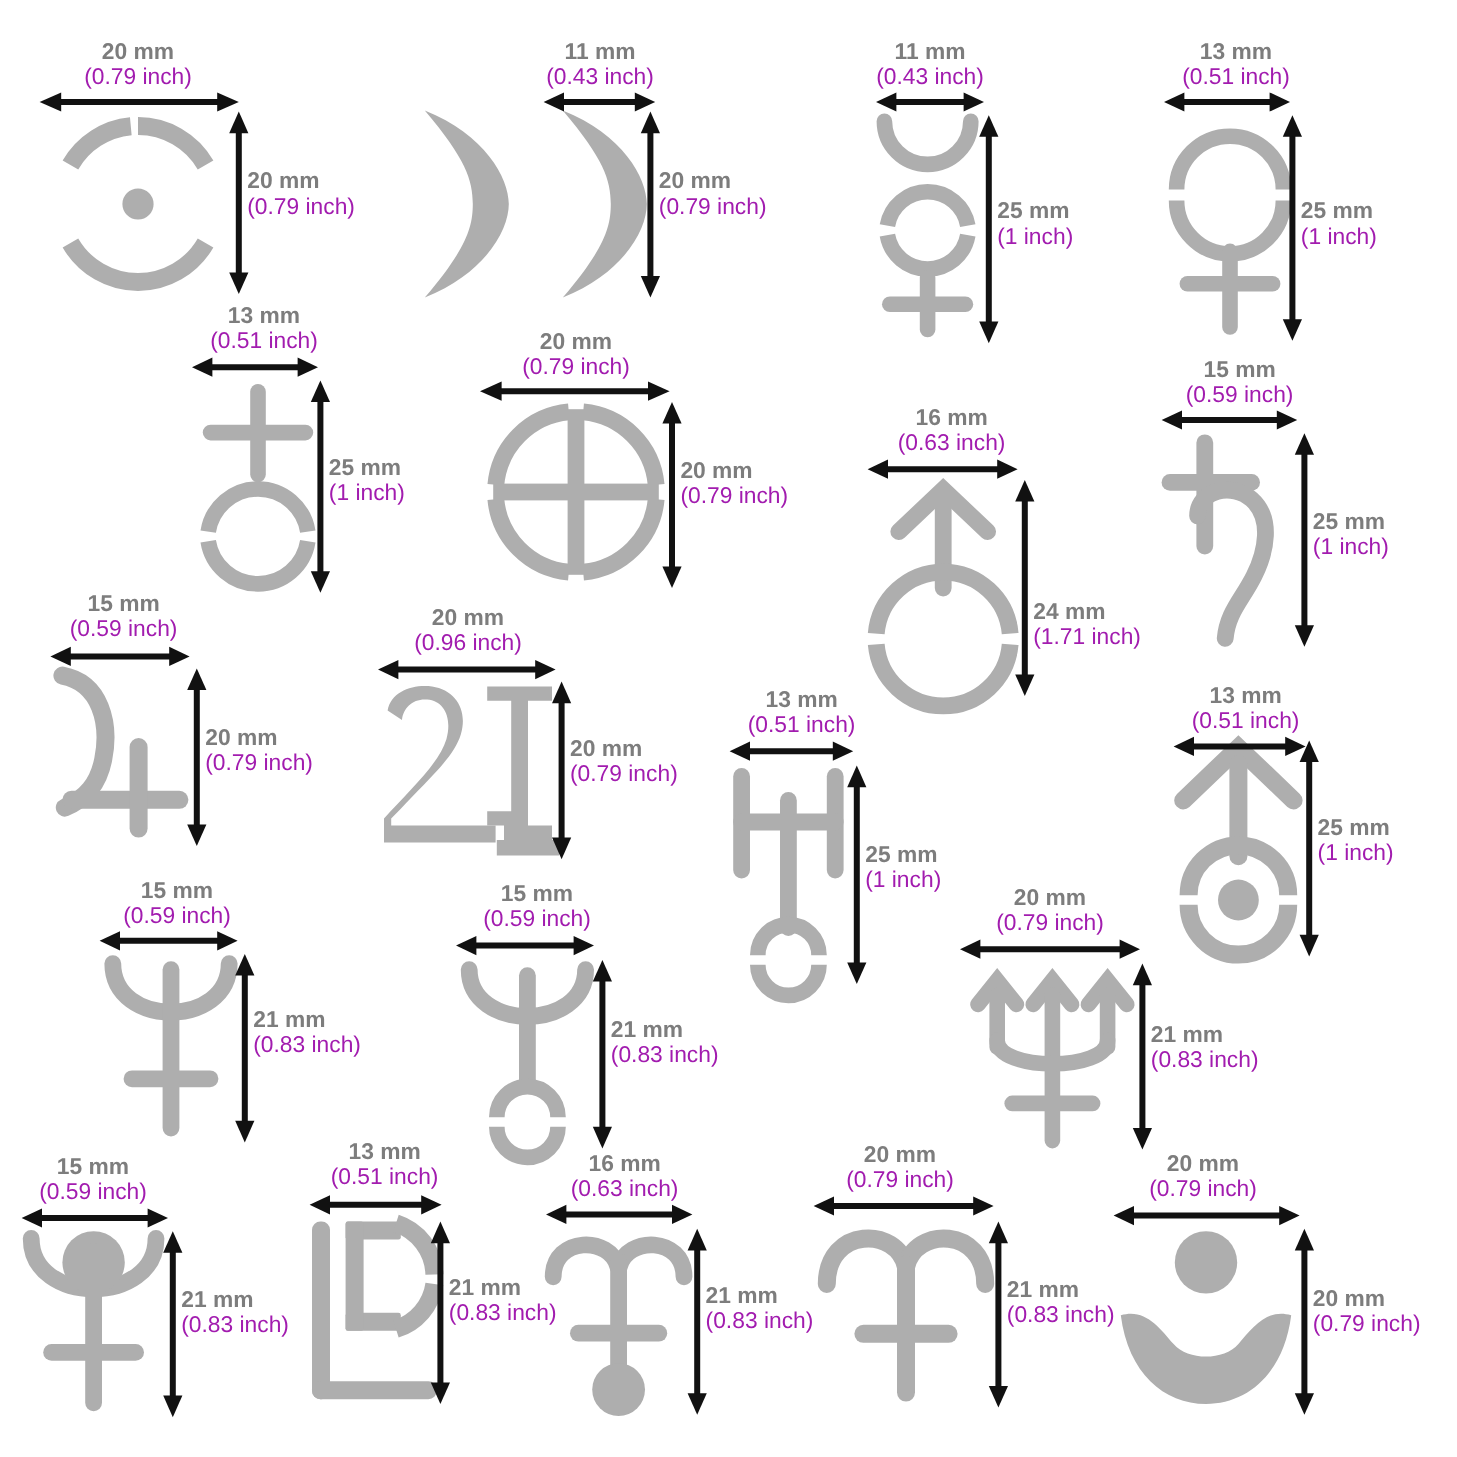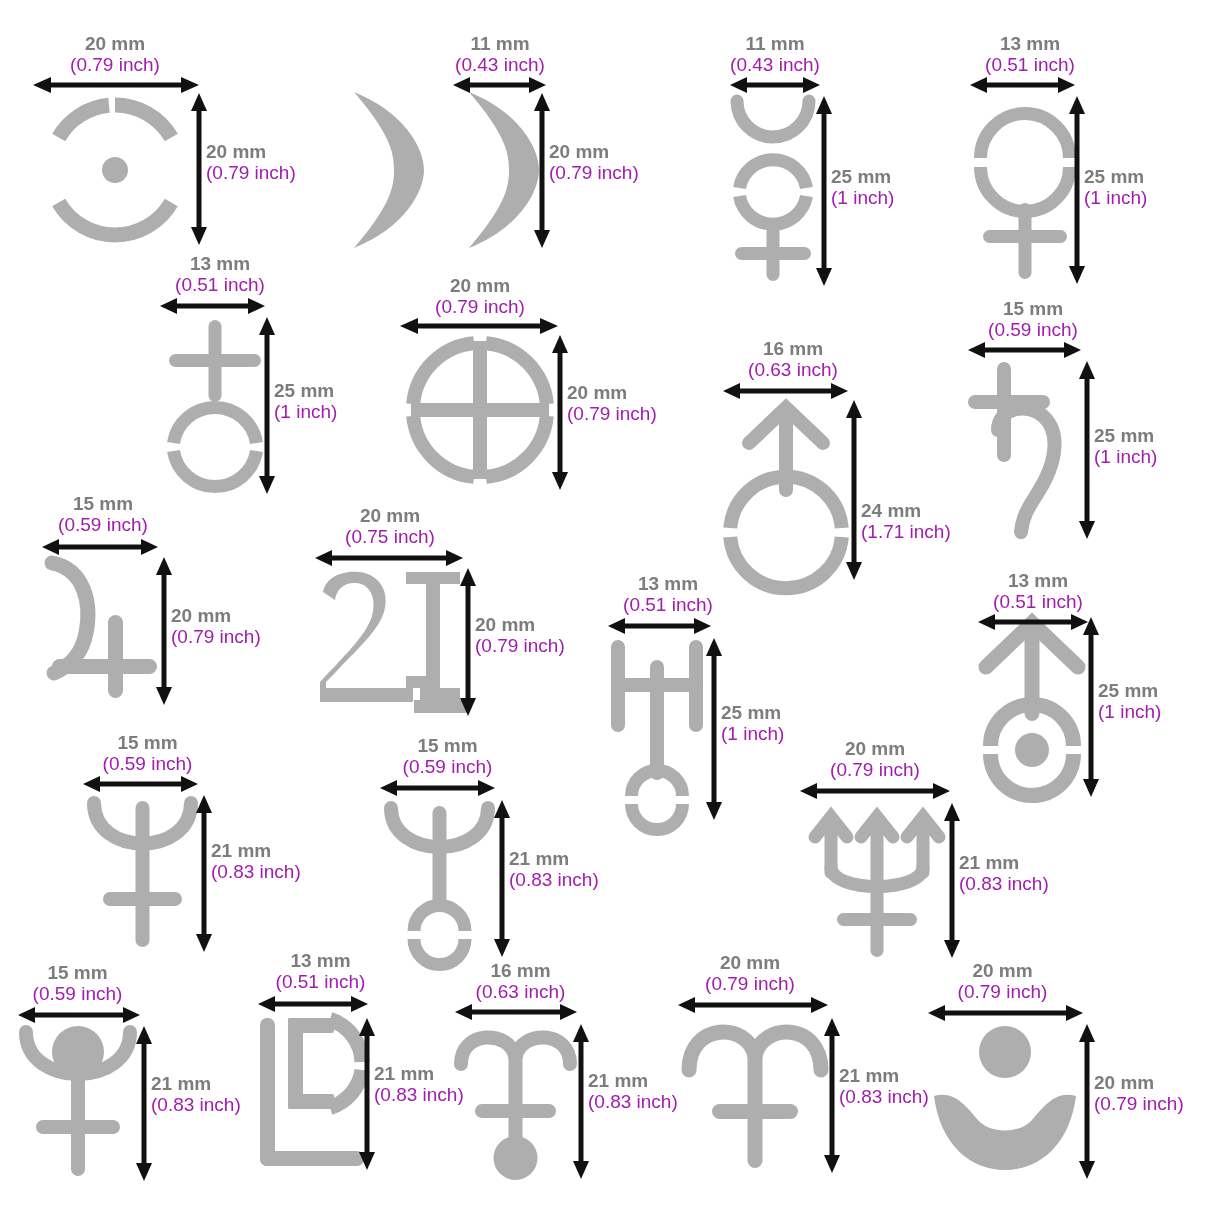--- a/index.html
+++ b/index.html
@@ -284,21 +284,21 @@
   </div>
 
   <div class="cell" style="left:318px;top:570px;">
     <svg width="150" height="145" viewBox="0 0 150 145">
       <path class="sym" d="M 5 22 C 8 6 26 0 42 2 C 62 5 72 22 66 42 C 60 62 36 82 16 104 L 8 112 L 8 118 L 95 118 L 95 132 L 2 132 L 2 112 C 24 88 48 66 54 46 C 59 28 52 14 38 13 C 26 12 18 20 17 30 Z"></path>
       <path class="sym" d="M 88 2 L 142 2 L 142 14 L 122 14 L 122 118 L 142 118 L 142 130 L 148 130 L 148 143 L 96 143 L 96 130 L 102 130 L 102 118 L 88 118 L 88 106 L 108 106 L 108 14 L 88 14 Z"></path>
     </svg>
   </div>
   <div class="lbl" style="left:320px;top:505px;width:140px;">
     <span class="mm">20 mm</span>
-      <span class="in">(0.75 inch)</span>
+      <span class="in">(0.96 inch)</span>
   </div>
   <svg class="cell" style="left:315px;top:549px;" width="148" height="18">
     <line class="arrow" x1="13" y1="9" x2="135" y2="9"></line>
     <polygon class="arrowhead" points="0,9 17,1 17,17"></polygon>
       <polygon class="arrowhead" points="148,9 131,1 131,17"></polygon>
   </svg>
   <svg class="cell" style="left:459px;top:568px;" width="18" height="148">
     <line class="arrow" x1="9" y1="14" x2="9" y2="134"></line>
     <polygon class="arrowhead" points="9,0 1,18 17,18"></polygon>
       <polygon class="arrowhead" points="9,148 1,130 17,130"></polygon>

